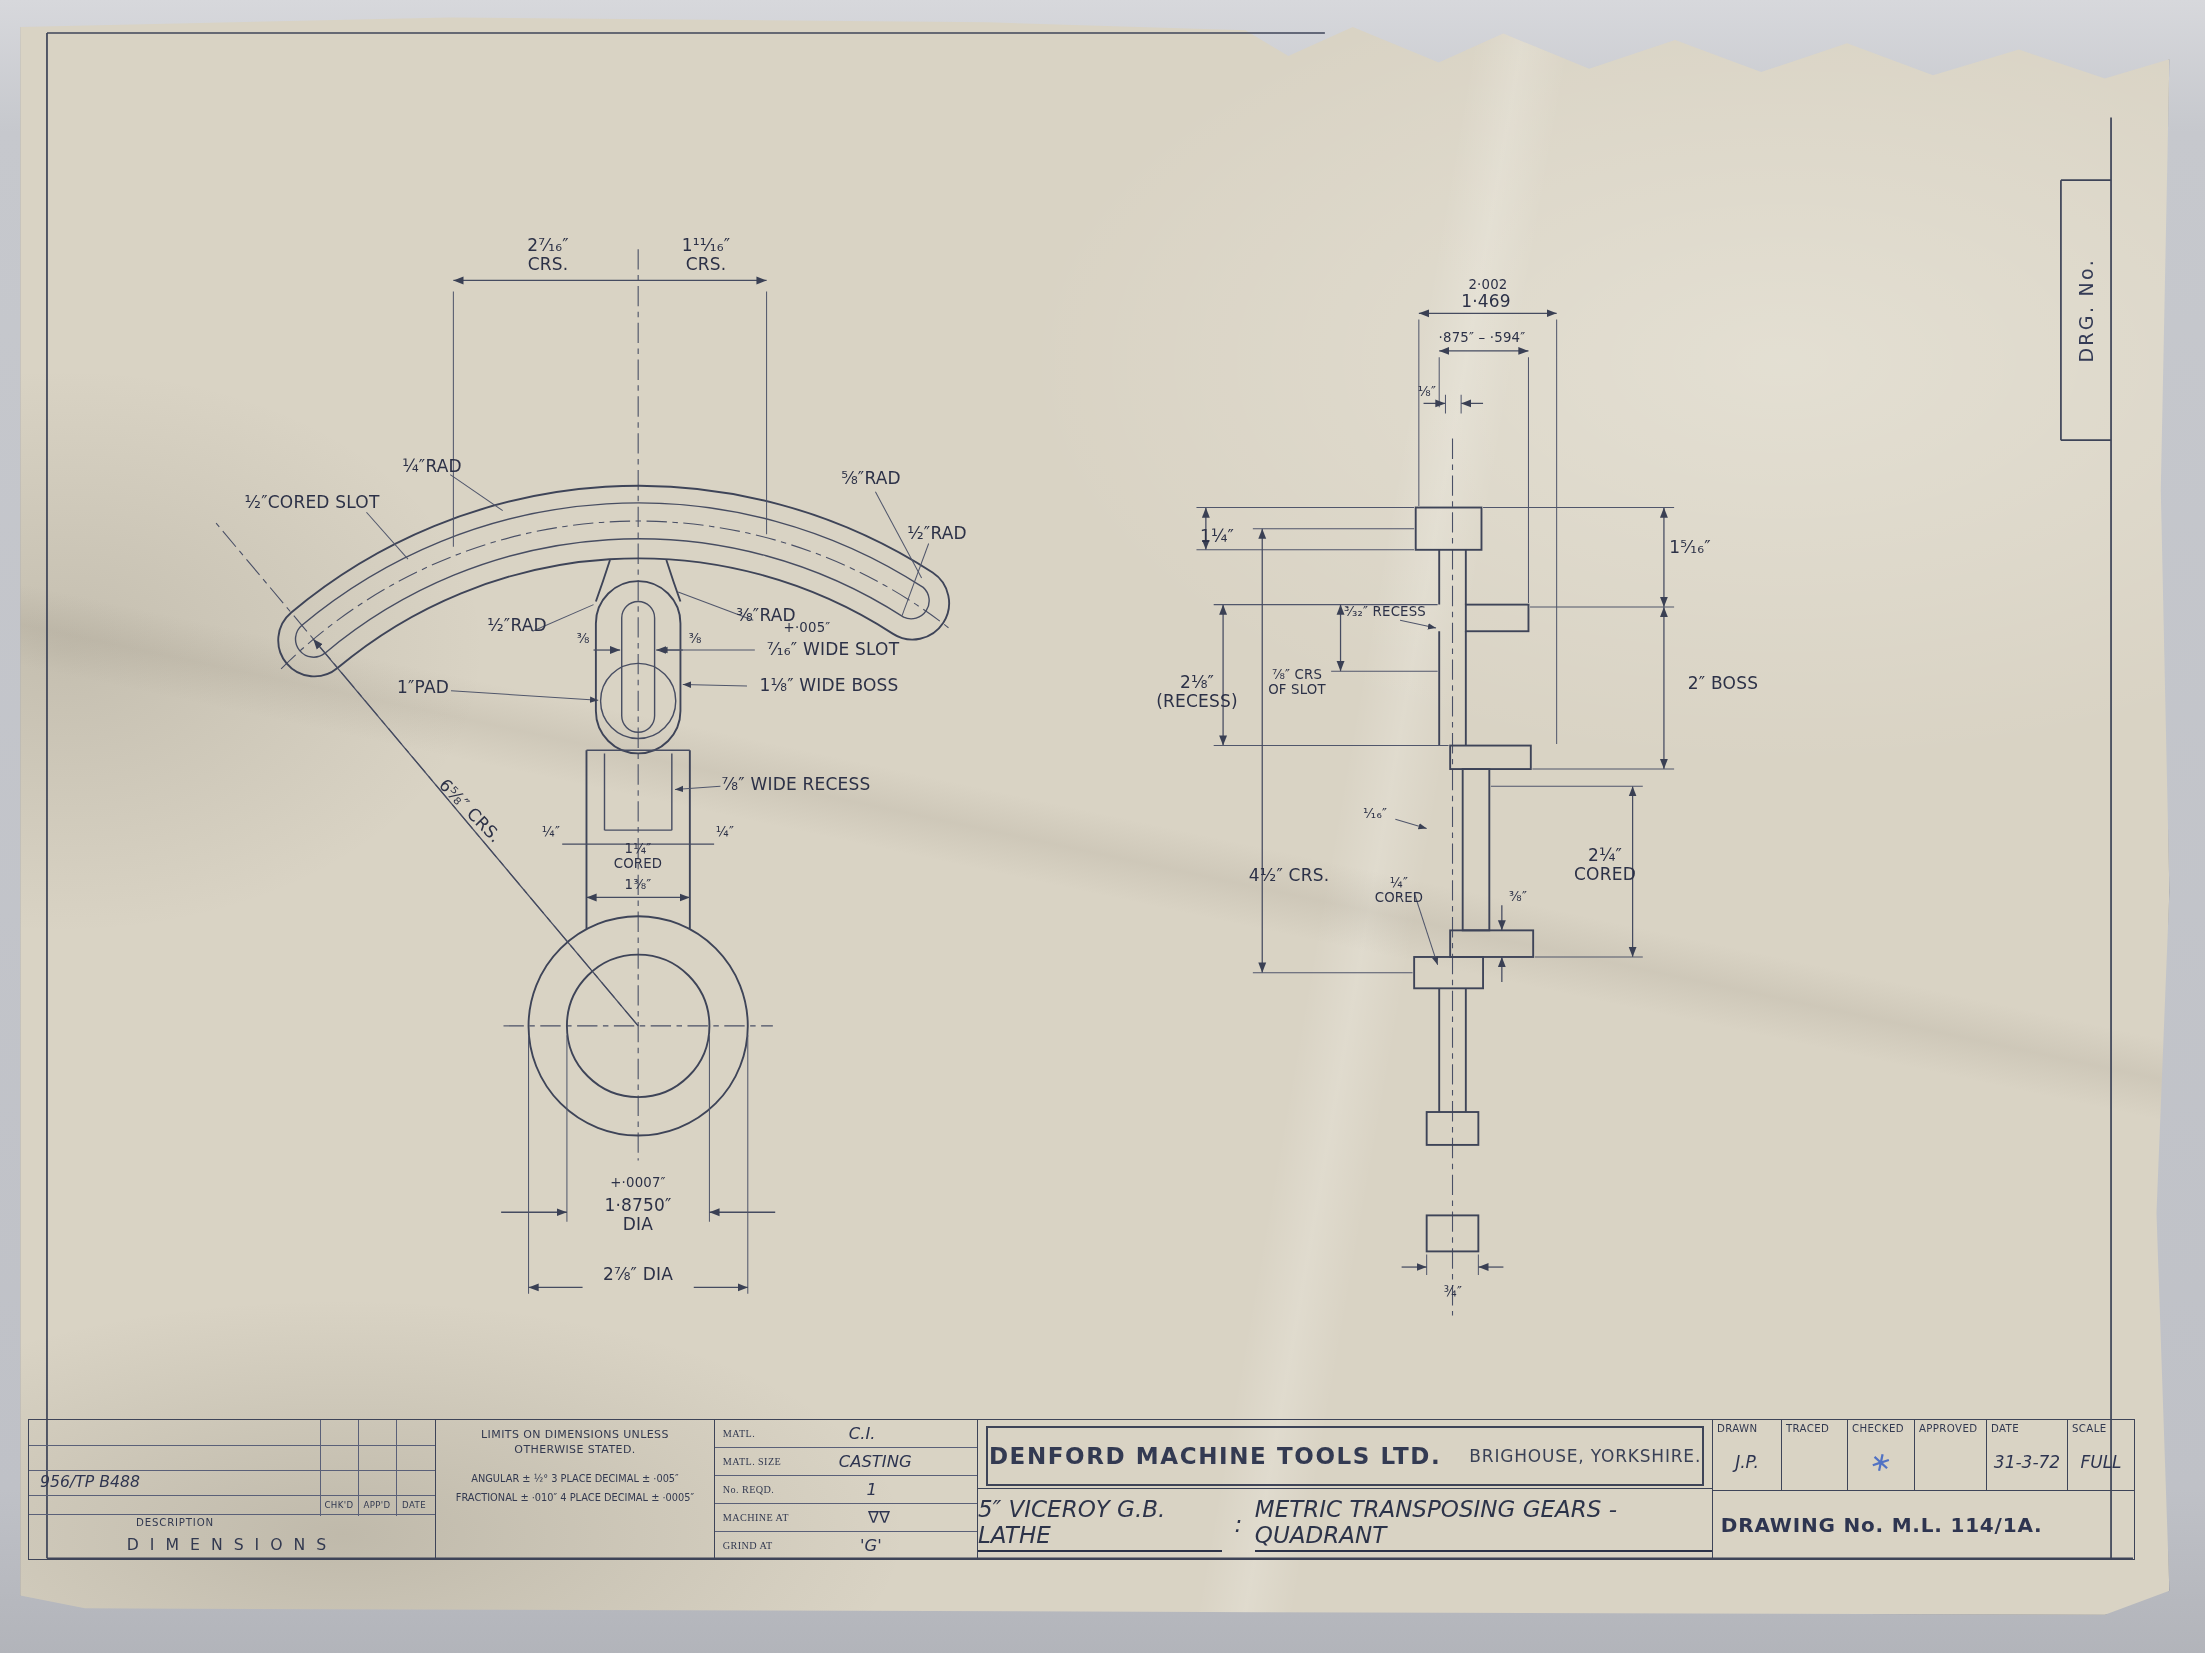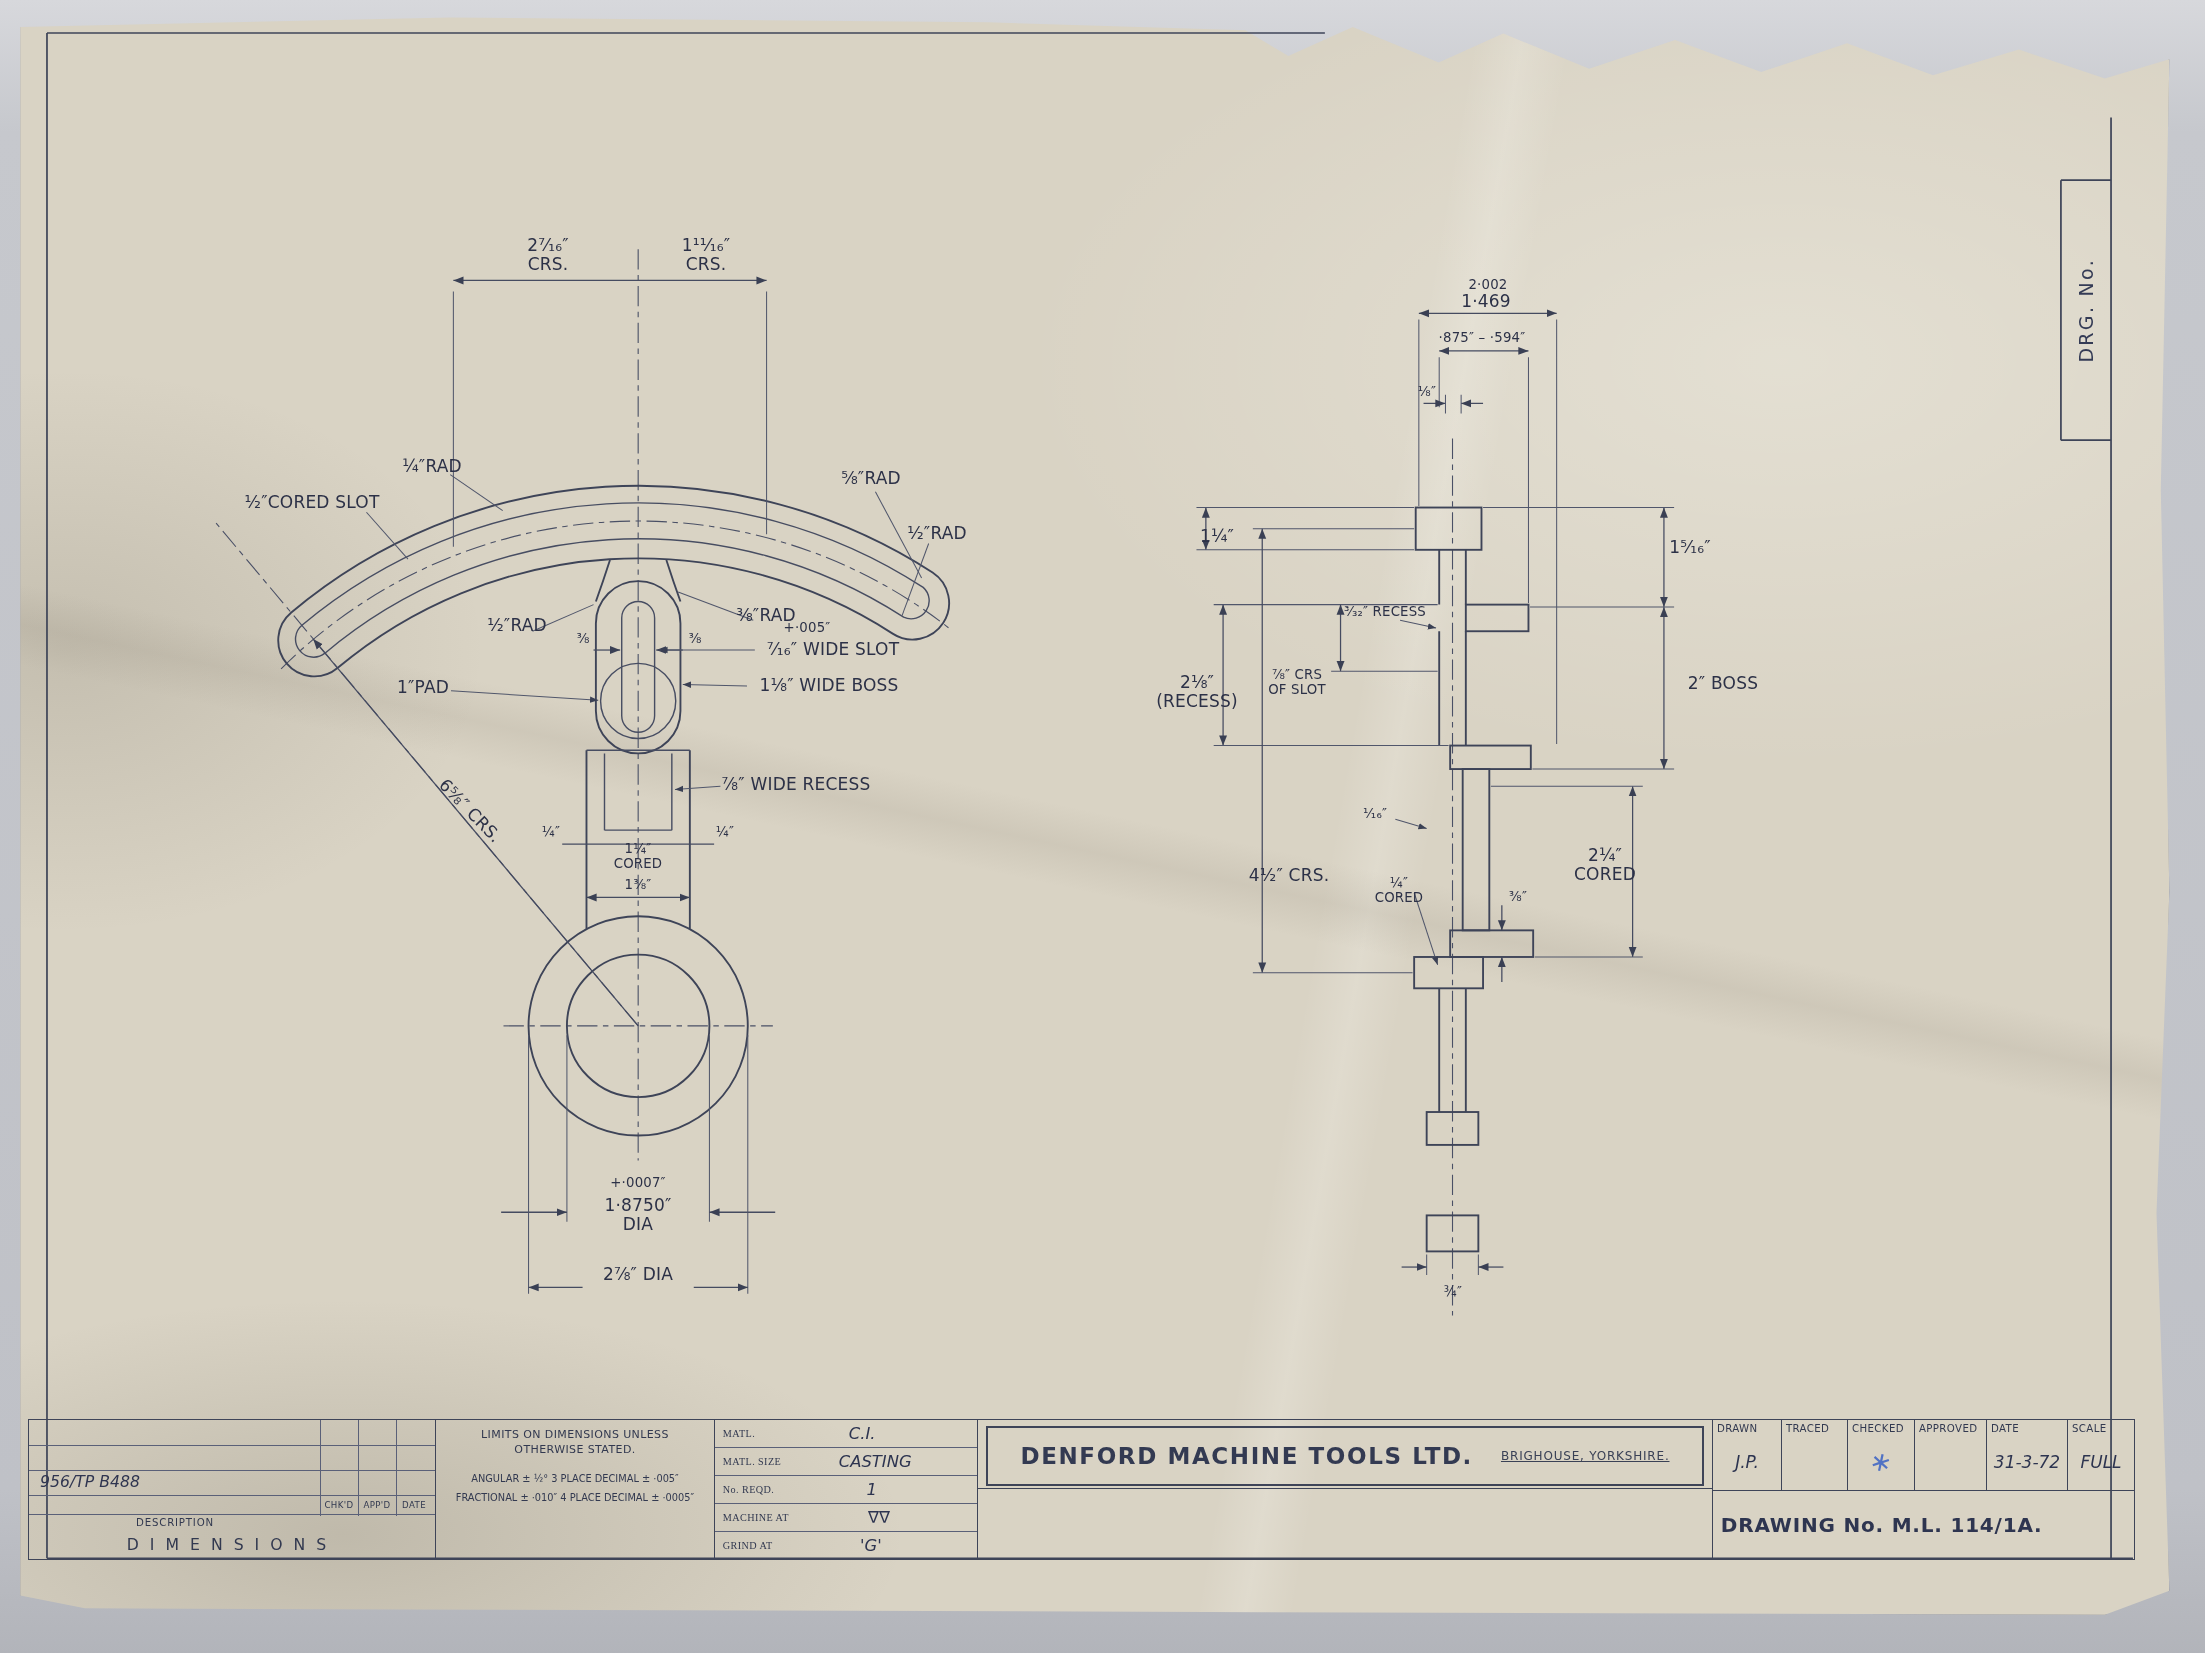--- a/index.html
+++ b/index.html
@@ -55,21 +55,21 @@
   .matl{width:263px;display:flex;flex-direction:column;}
   .mrow{flex:1;display:flex;align-items:center;border-bottom:1.2px solid #5a6078;padding:0 7.8px;}
   .mrow:last-child{border-bottom:none;}
   .mlab{font-size:10.2px;letter-spacing:0.4px;font-family:Liberation Serif, serif;}
   .mval{flex:1;text-align:center;font-size:16.4px;font-style:italic;color:#2d3450;}
   .main{width:735px;display:flex;flex-direction:column;}
   .companyrow{height:69px;box-sizing:border-box;padding:6.3px 7.8px;border-bottom:1.6px solid #3e4458;}
   .companybox{height:100%;border:2px solid #3e4458;display:flex;align-items:center;
     justify-content:center;gap:28px;}
   .cname{font-size:23px;font-weight:bold;letter-spacing:1.6px;color:#333a52;}
-  .cloc{font-size:12px;letter-spacing:0.8px;color:#3a4156;text-decoration:underline;}
+  .cloc{font-size:17px;letter-spacing:0.8px;color:#3a4156;}
   .titlerow{flex:1;display:flex;align-items:center;justify-content:center;gap:12.5px;
     font-size:23px;font-style:italic;color:#2c3349;}
   .titlerow .u{border-bottom:2px solid #2c3349;padding-bottom:2.3px;}
   .rightsec{width:421px;display:flex;flex-direction:column;}
   .approvals{height:70px;display:flex;border-bottom:1.6px solid #3e4458;}
   .acell{border-right:1.2px solid #3e4458;display:flex;flex-direction:column;box-sizing:border-box;}
   .acell:last-child{border-right:none;}
   .ahead{font-size:10.2px;letter-spacing:0.4px;padding:3.1px 0 0 3.9px;}
   .aval{flex:1;display:flex;align-items:center;justify-content:center;
     font-size:17px;font-style:italic;color:#2d3450;}
@@ -313,20 +313,25 @@
       </div>
     </div>
 
     <div class="sec main">
       <div class="companyrow">
         <div class="companybox">
           <span class="cname">DENFORD MACHINE TOOLS LTD.</span>
           <span class="cloc">BRIGHOUSE, YORKSHIRE.</span>
         </div>
       </div>
+      <div class="titlerow">
+        <span class="u">5″ VICEROY G.B. LATHE</span>
+        <span>:</span>
+        <span class="u">METRIC TRANSPOSING GEARS - QUADRANT</span>
+      </div>
     </div>
 
     <div class="sec rightsec">
       <div class="approvals">
         <div class="acell" style="width:69px">
           <span class="ahead">DRAWN</span>
           <span class="aval">J.P.</span>
         </div>
         <div class="acell" style="width:66px">
           <span class="ahead">TRACED</span>

